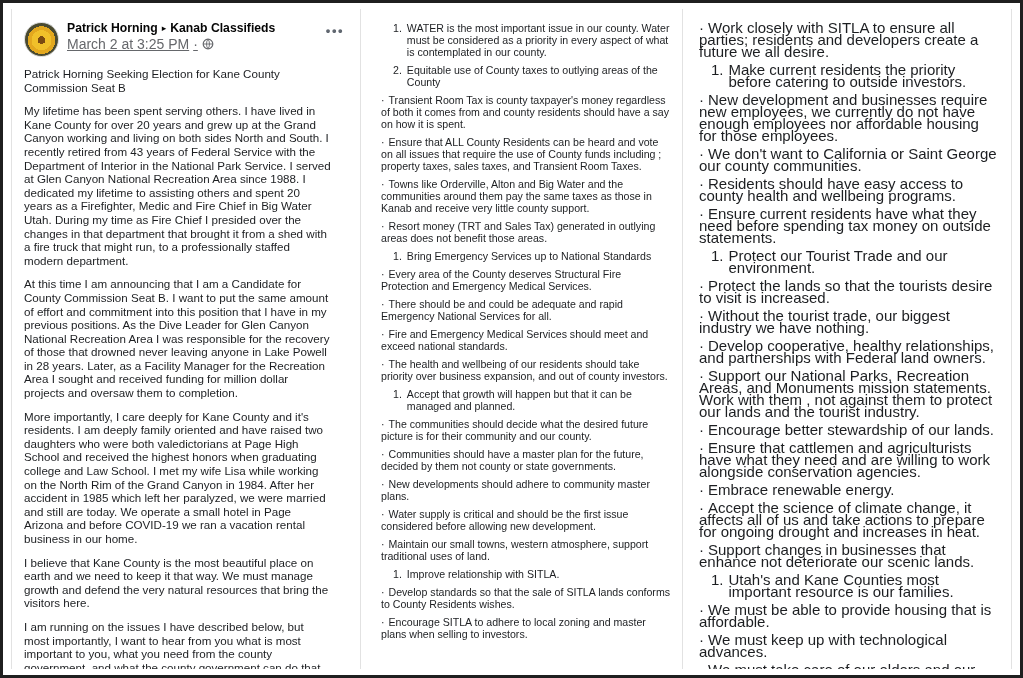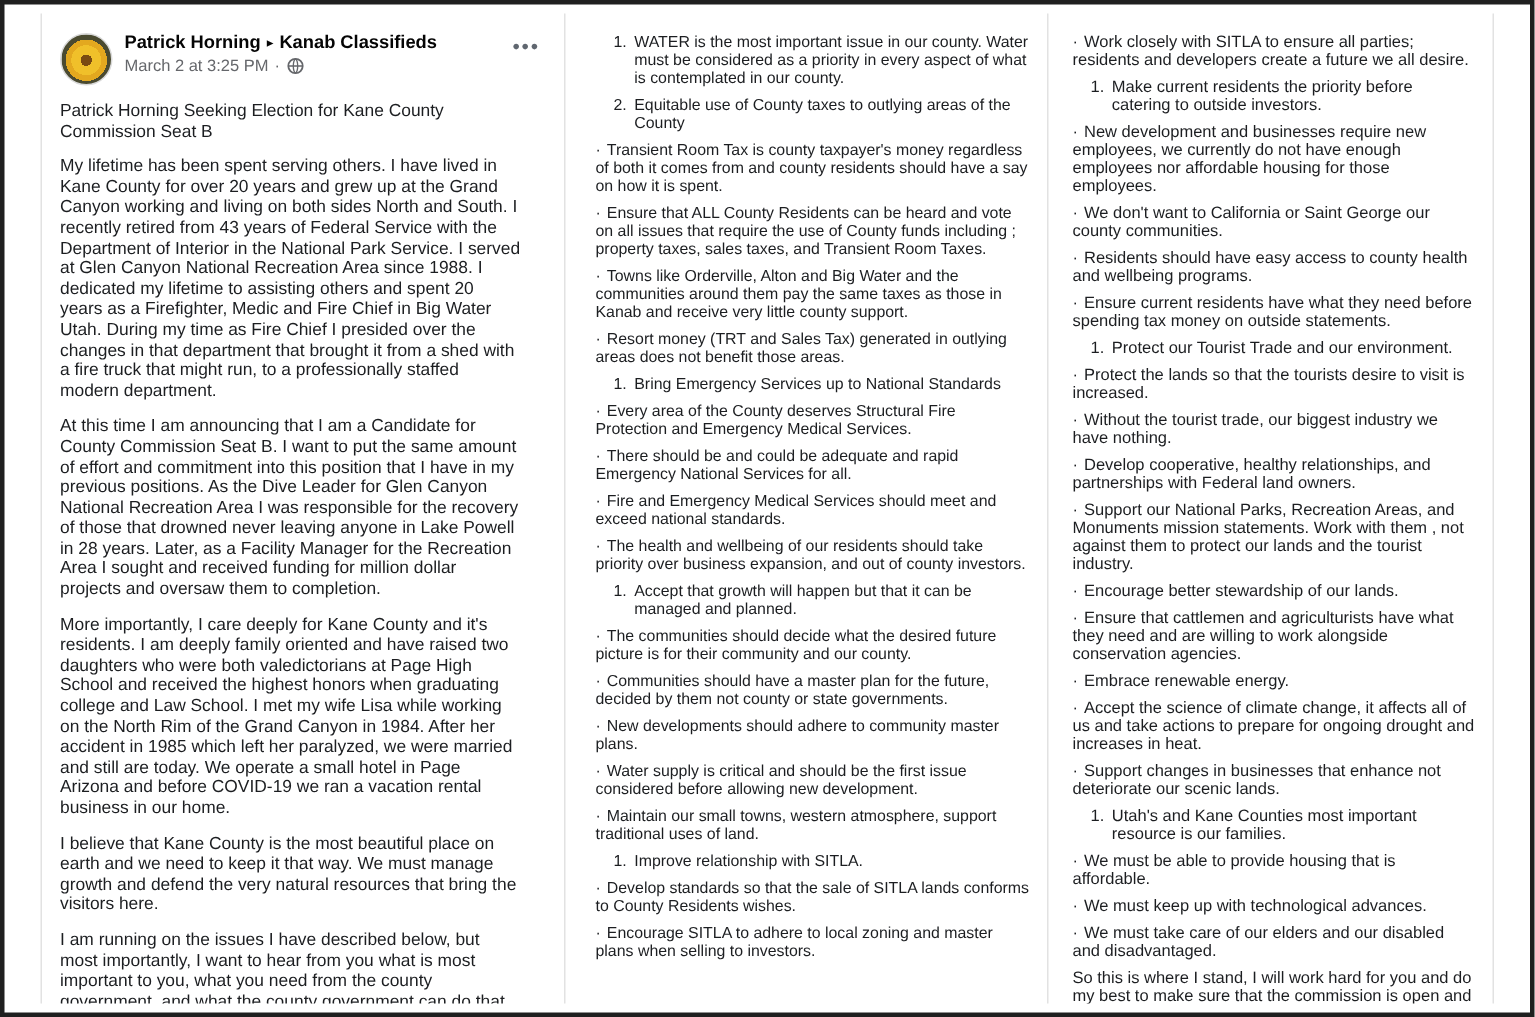--- a/index.html
+++ b/index.html
@@ -3,44 +3,44 @@
 <meta charset="utf-8">
 <style>
   html,body{margin:0;padding:0;overflow:hidden;}
   body{
     width:1023px;height:678px;background:#ffffff;
     font-family:"Liberation Sans","DejaVu Sans",sans-serif;
     color:#1c1e21;box-sizing:border-box;
   }
   .frame{
     position:absolute;inset:0;border:3px solid #1f1f1f;background:#fff;
-    box-sizing:border-box;padding:6px 24px;
+    box-sizing:border-box;padding:6px 8px;
   }
   .row{
     display:flex;height:100%;box-sizing:border-box;
     border-left:1px solid #e2e2e2;border-right:1px solid #e2e2e2;
   }
   .col{overflow:hidden;box-sizing:border-box;}
   .col1{width:348px;padding:11px 12px 6px 10px;font-size:11.6px;line-height:13.6px;}
   .col2{width:322px;padding:13px 12px 6px 20px;border-left:1px solid #e2e2e2;font-size:10.6px;line-height:12px;}
-  .col3{flex:1;padding:13px 12px 6px 16px;border-left:1px solid #e2e2e2;font-size:11px;line-height:12px;}
+  .col3{flex:1;padding:13px 12px 6px 16px;border-left:1px solid #e2e2e2;font-size:15px;line-height:12px;}
 
   
   .header{display:flex;align-items:flex-start;gap:8px;margin:2px 0 10px 2px;}
   .avatar{
     width:33px;height:33px;border-radius:50%;flex:none;cursor:pointer;
     background:
       radial-gradient(circle at 50% 52%, #7a4a12 0 16%, #f0c02a 16% 42%, #e3a81f 42% 58%, #4a4a30 58% 74%, #2e3320 74%);
     border:1px solid #d9d9d9;
   }
   .hinfo{flex:1;min-width:0;}
   .hline1{font-size:12.2px;font-weight:700;color:#050505;display:flex;align-items:center;gap:4px;white-space:nowrap;}
   .hname{cursor:pointer;}
   .chev{font-size:9px;color:#050505;}
-  .hmeta{margin-top:2px;color:#65676b;font-size:11px;display:flex;align-items:center;gap:4px;}
+  .hmeta{margin-top:2px;color:#65676b;font-size:14px;display:flex;align-items:center;gap:4px;text-decoration:underline;}
   .more{
     color:#606770;font-weight:700;font-size:13px;letter-spacing:1.5px;
     margin:6px 4px 0 0;cursor:pointer;line-height:6px;
   }
   .title{margin:0 0 10px 2px;}
   .col1 p{margin:0 17px 10px 2px;}
 
   
   .item{margin:0 0 6px 0;}
   .item.num{display:flex;padding-left:12px;}

